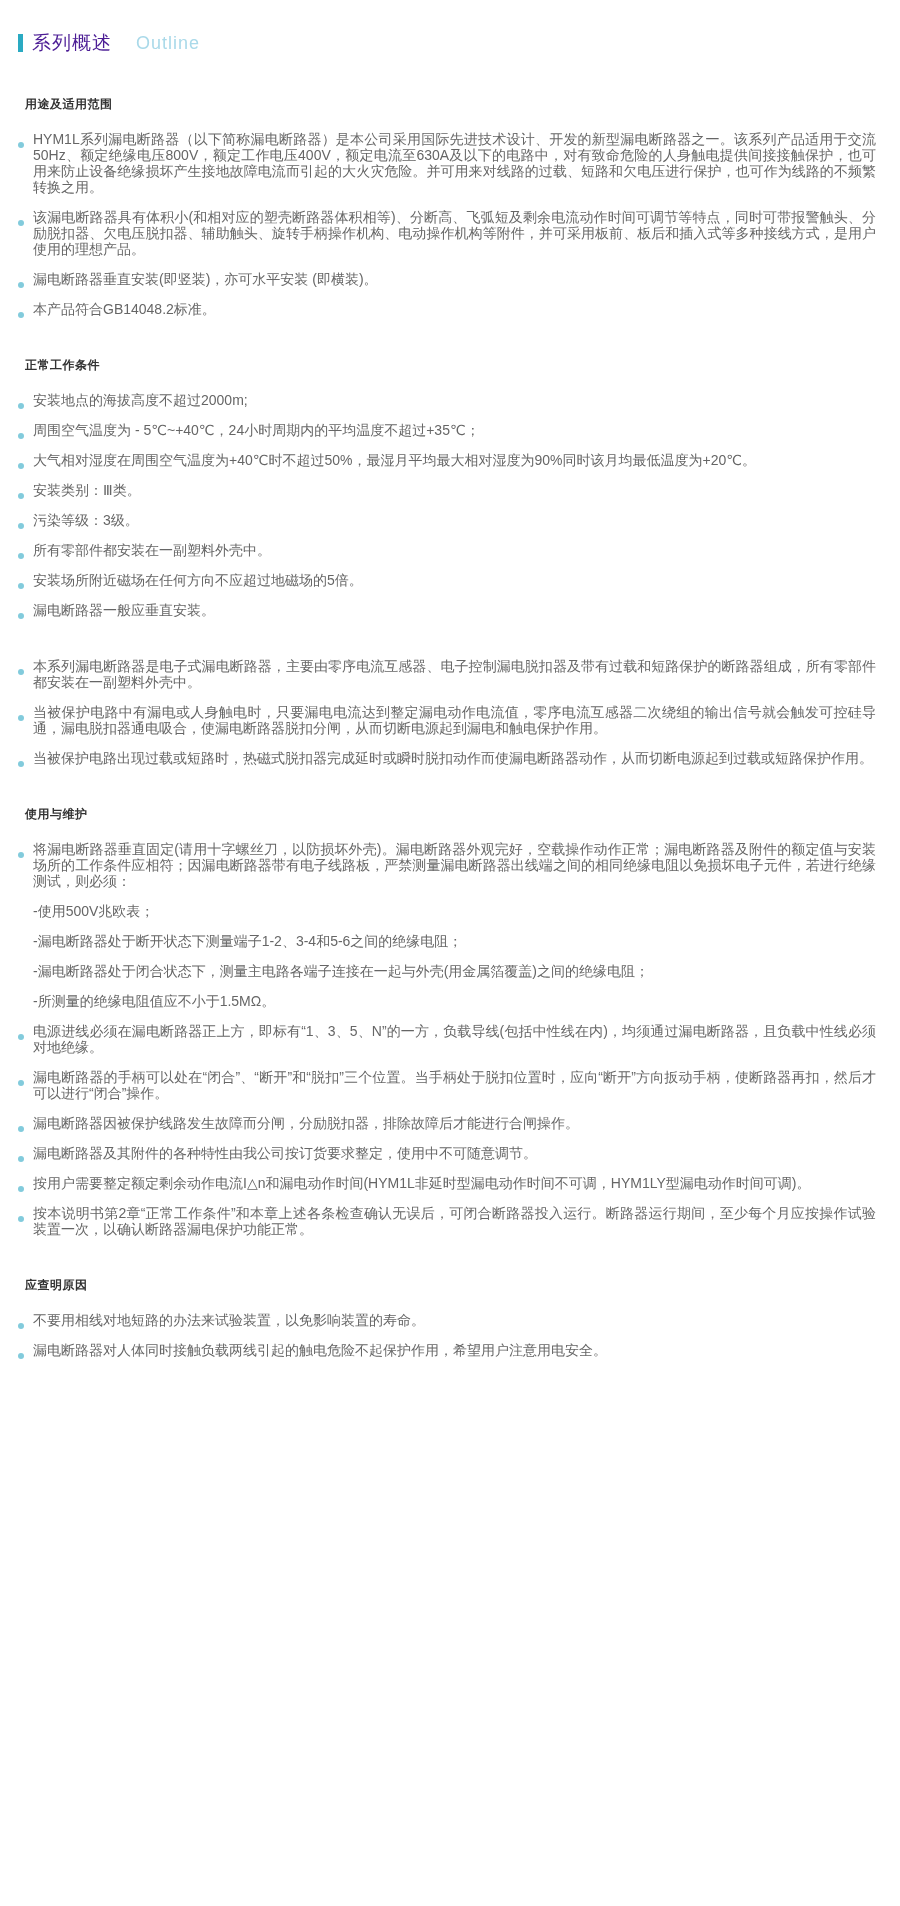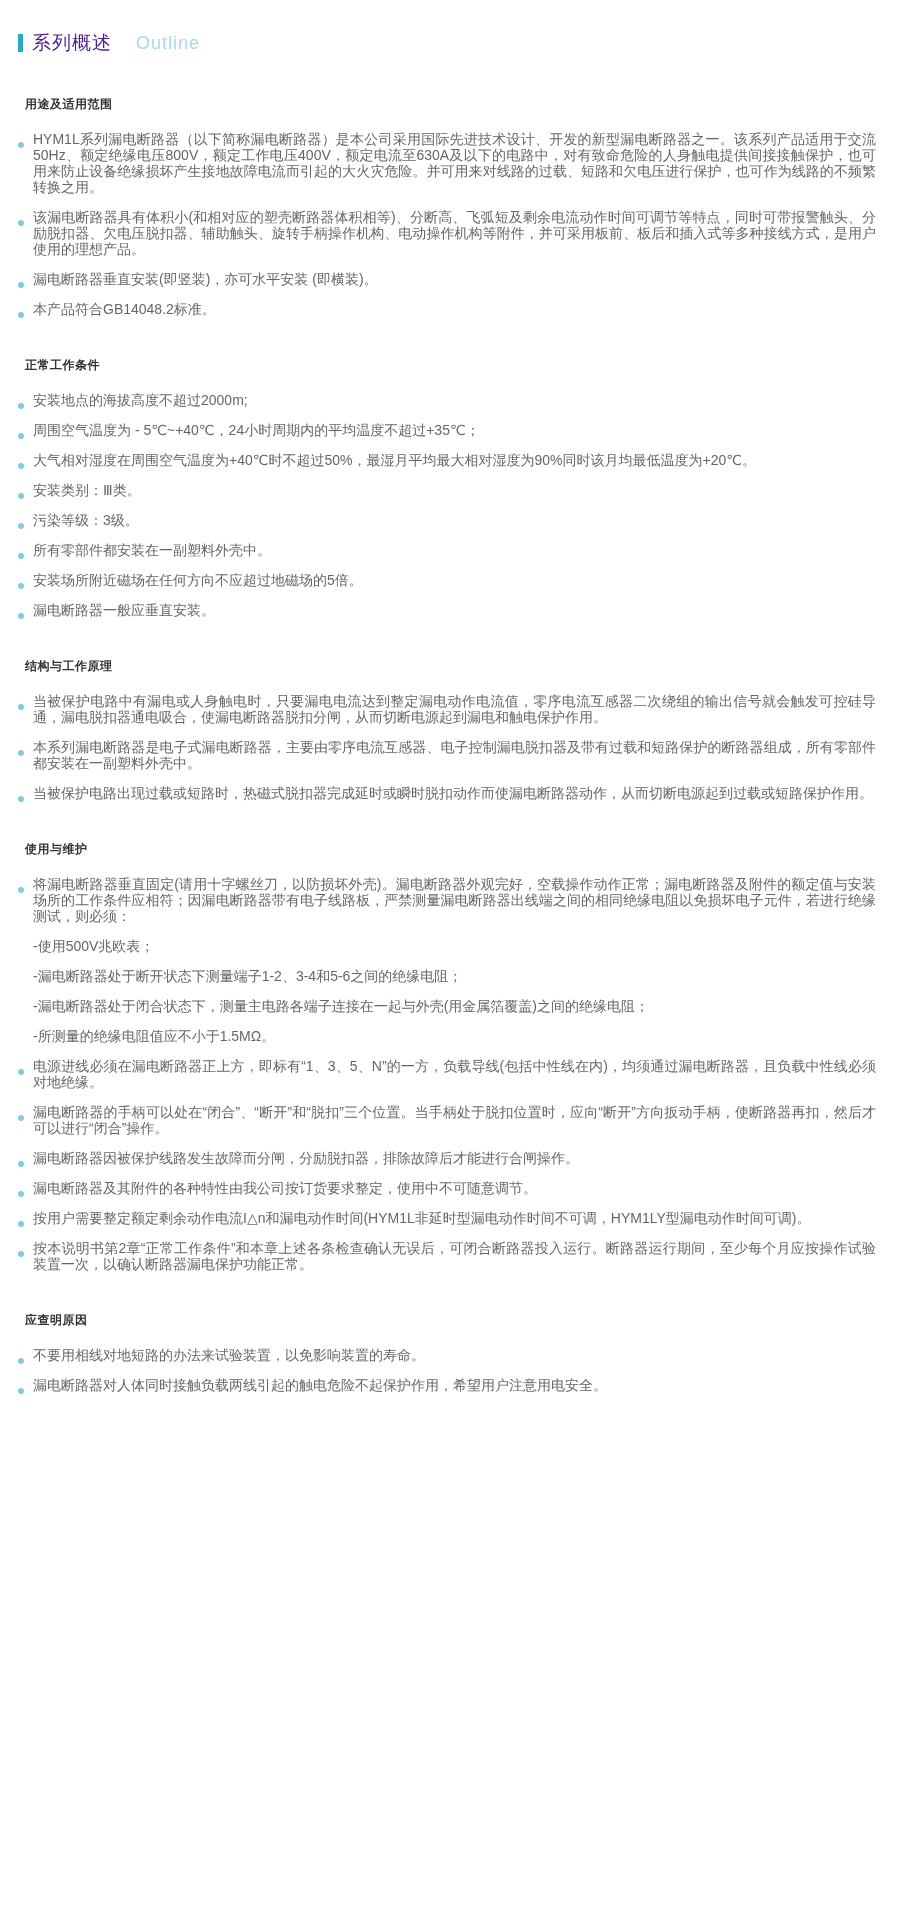--- a/index.html
+++ b/index.html
@@ -97,23 +97,22 @@
         <div class="item bulleted"><span class="dot" style="background: rgb(130, 203, 220);"></span><span class="item-text">安装地点的海拔高度不超过2000m;</span></div>
         <div class="item bulleted"><span class="dot" style="background: rgb(130, 203, 220);"></span><span class="item-text">周围空气温度为 - 5℃~+40℃，24小时周期内的平均温度不超过+35℃；</span></div>
         <div class="item bulleted"><span class="dot" style="background: rgb(130, 203, 220);"></span><span class="item-text">大气相对湿度在周围空气温度为+40℃时不超过50%，最湿月平均最大相对湿度为90%同时该月均最低温度为+20℃。</span></div>
         <div class="item bulleted"><span class="dot" style="background: rgb(130, 203, 220);"></span><span class="item-text">安装类别：Ⅲ类。</span></div>
         <div class="item bulleted"><span class="dot" style="background: rgb(130, 203, 220);"></span><span class="item-text">污染等级：3级。</span></div>
         <div class="item bulleted"><span class="dot" style="background: rgb(130, 203, 220);"></span><span class="item-text">所有零部件都安装在一副塑料外壳中。</span></div>
         <div class="item bulleted"><span class="dot" style="background: rgb(130, 203, 220);"></span><span class="item-text">安装场所附近磁场在任何方向不应超过地磁场的5倍。</span></div>
         <div class="item bulleted"><span class="dot" style="background: rgb(130, 203, 220);"></span><span class="item-text">漏电断路器一般应垂直安装。</span></div>
       </section>
       <section class="section">
-        <h3 class="section-title">结构与工作原理</h3>
+        <div class="item bulleted"><span class="dot" style="background: rgb(130, 203, 220);"></span><span class="item-text">本系列漏电断路器是电子式漏电断路器，主要由零序电流互感器、电子控制漏电脱扣器及带有过载和短路保护的断路器组成，所有零部件都安装在一副塑料外壳中。</span></div>
         <div class="item bulleted"><span class="dot" style="background: rgb(130, 203, 220);"></span><span class="item-text">当被保护电路中有漏电或人身触电时，只要漏电电流达到整定漏电动作电流值，零序电流互感器二次绕组的输出信号就会触发可控硅导通，漏电脱扣器通电吸合，使漏电断路器脱扣分闸，从而切断电源起到漏电和触电保护作用。</span></div>
-        <div class="item bulleted"><span class="dot" style="background: rgb(130, 203, 220);"></span><span class="item-text">本系列漏电断路器是电子式漏电断路器，主要由零序电流互感器、电子控制漏电脱扣器及带有过载和短路保护的断路器组成，所有零部件都安装在一副塑料外壳中。</span></div>
         <div class="item bulleted"><span class="dot" style="background: rgb(130, 203, 220);"></span><span class="item-text">当被保护电路出现过载或短路时，热磁式脱扣器完成延时或瞬时脱扣动作而使漏电断路器动作，从而切断电源起到过载或短路保护作用。</span></div>
       </section>
       <section class="section">
         <h3 class="section-title">使用与维护</h3>
         <div class="item bulleted"><span class="dot" style="background: rgb(130, 203, 220);"></span><span class="item-text">将漏电断路器垂直固定(请用十字螺丝刀，以防损坏外壳)。漏电断路器外观完好，空载操作动作正常；漏电断路器及附件的额定值与安装场所的工作条件应相符；因漏电断路器带有电子线路板，严禁测量漏电断路器出线端之间的相同绝缘电阻以免损坏电子元件，若进行绝缘测试，则必须：</span></div>
         <div class="item plain"><span class="item-text">-使用500V兆欧表；</span></div>
         <div class="item plain"><span class="item-text">-漏电断路器处于断开状态下测量端子1-2、3-4和5-6之间的绝缘电阻；</span></div>
         <div class="item plain"><span class="item-text">-漏电断路器处于闭合状态下，测量主电路各端子连接在一起与外壳(用金属箔覆盖)之间的绝缘电阻；</span></div>
         <div class="item plain"><span class="item-text">-所测量的绝缘电阻值应不小于1.5MΩ。</span></div>
         <div class="item bulleted"><span class="dot" style="background: rgb(130, 203, 220);"></span><span class="item-text">电源进线必须在漏电断路器正上方，即标有“1、3、5、N”的一方，负载导线(包括中性线在内)，均须通过漏电断路器，且负载中性线必须对地绝缘。</span></div>

